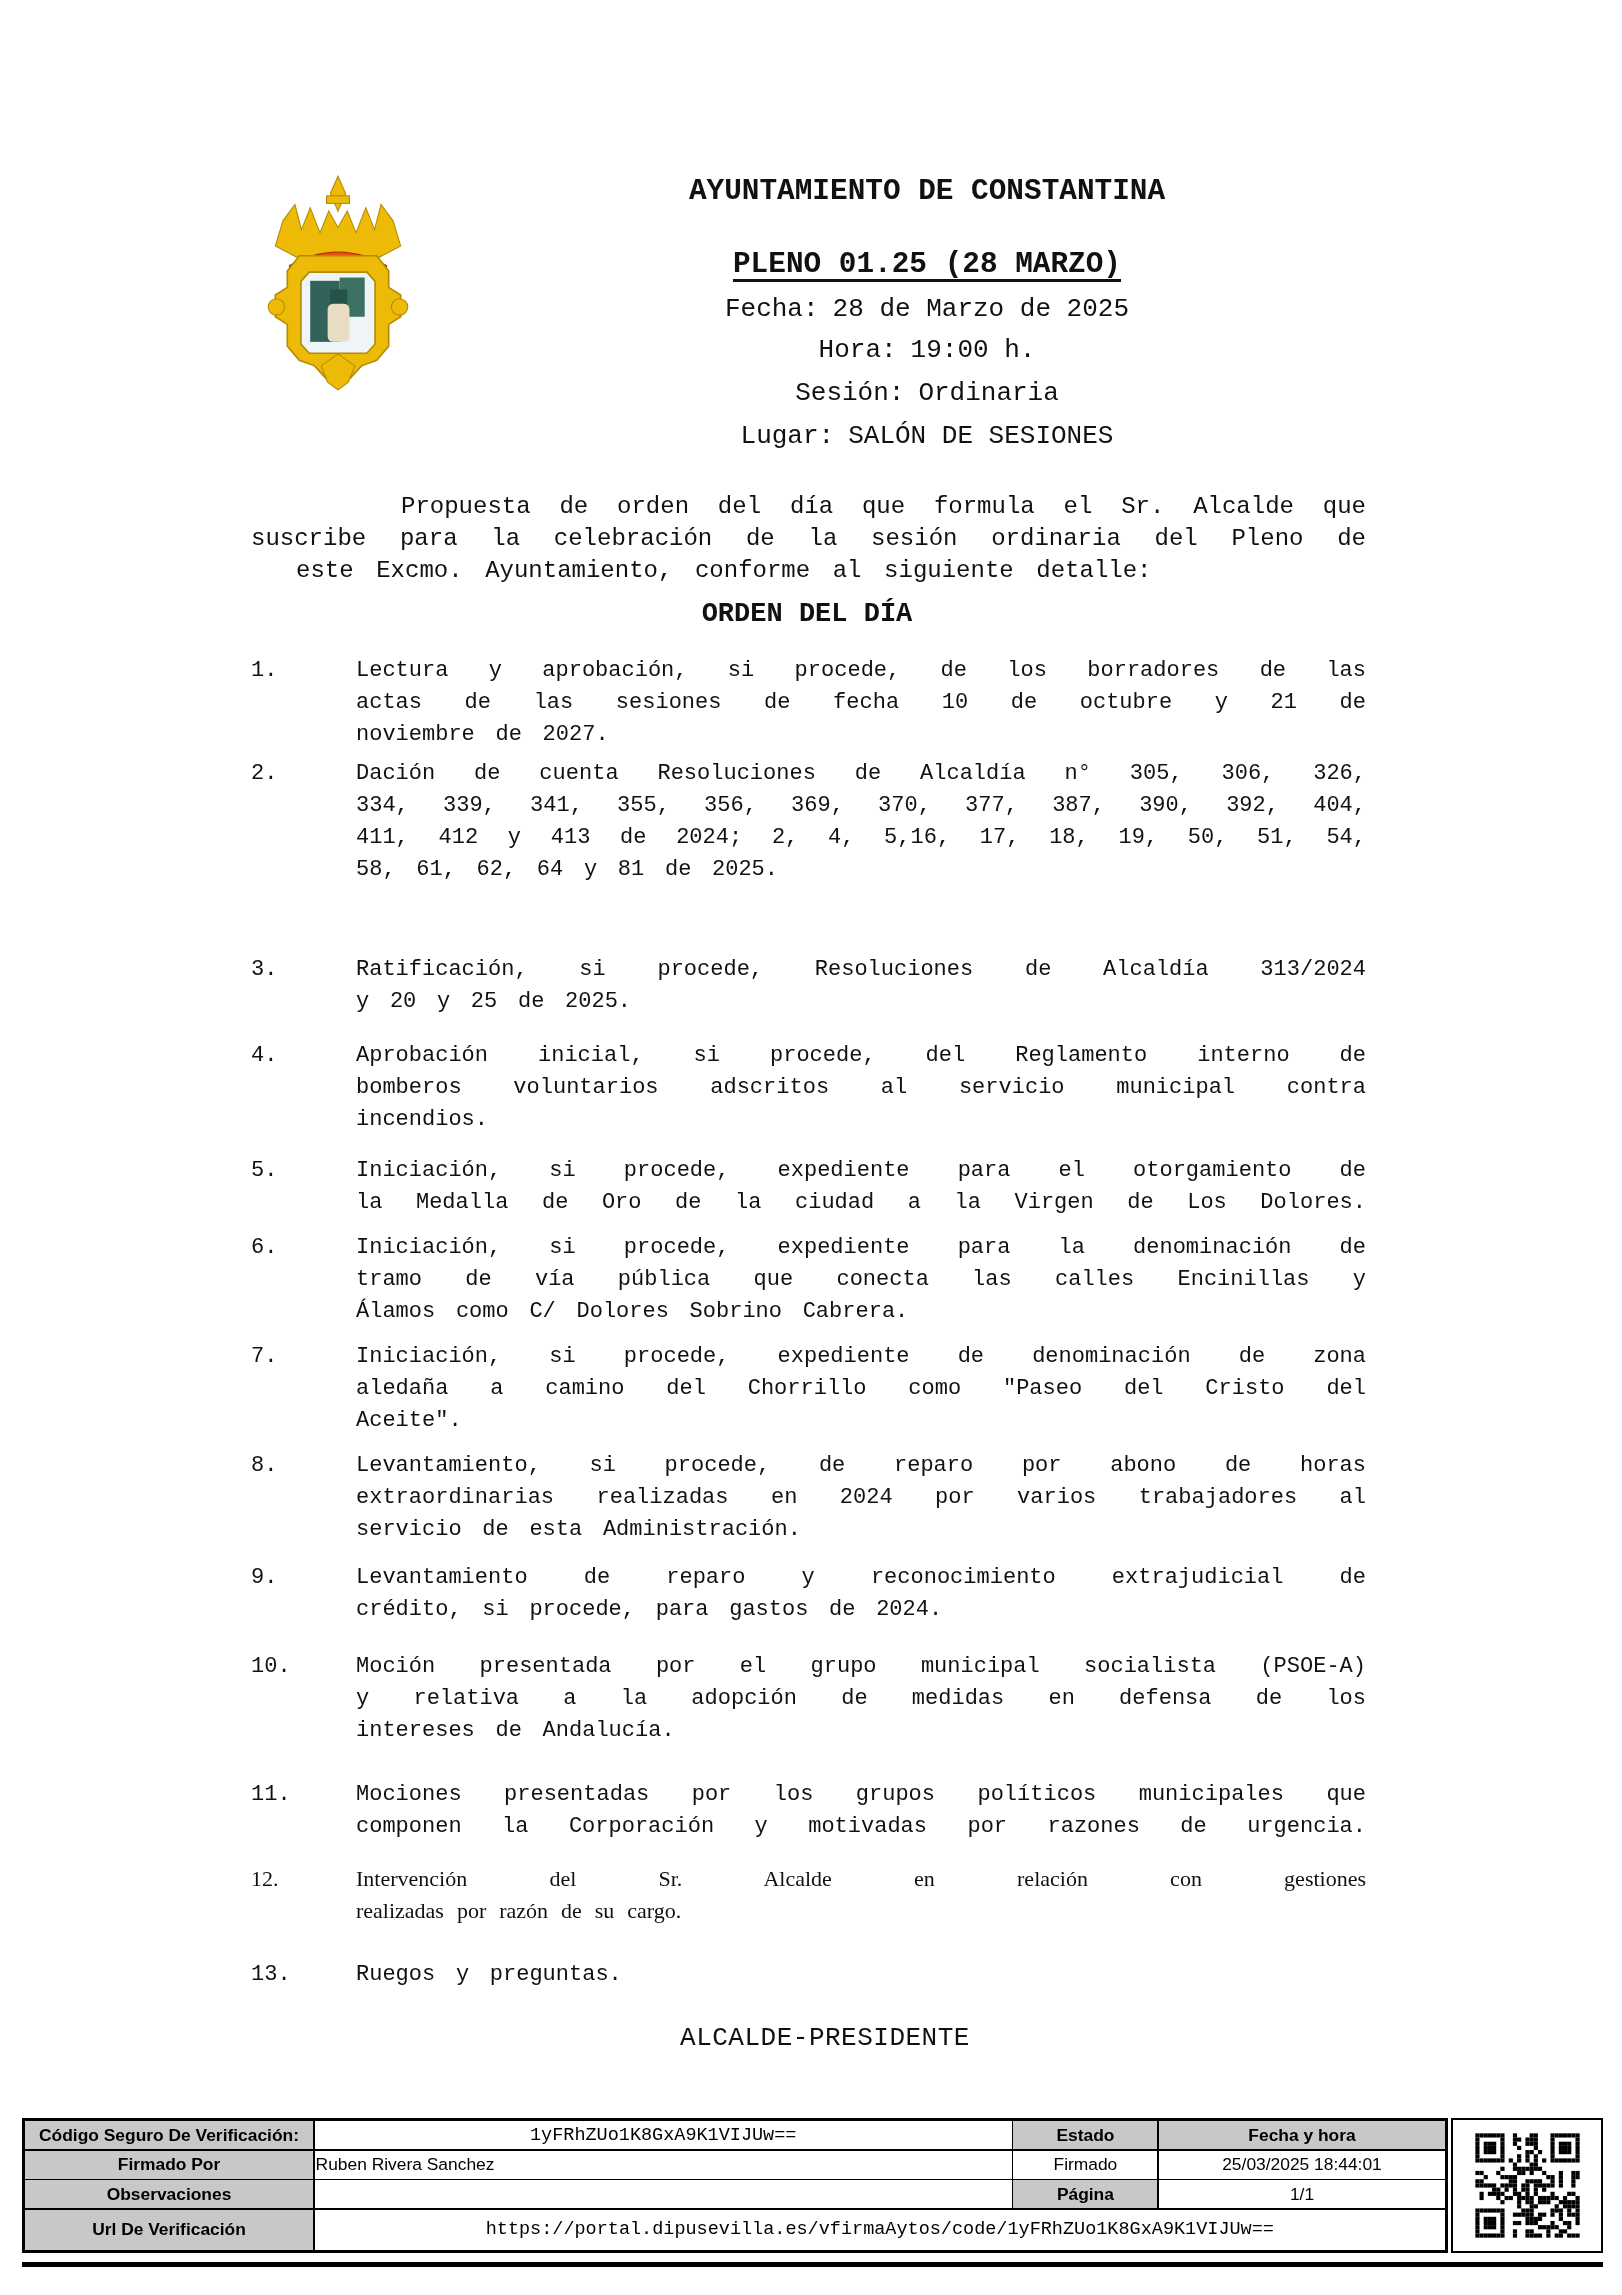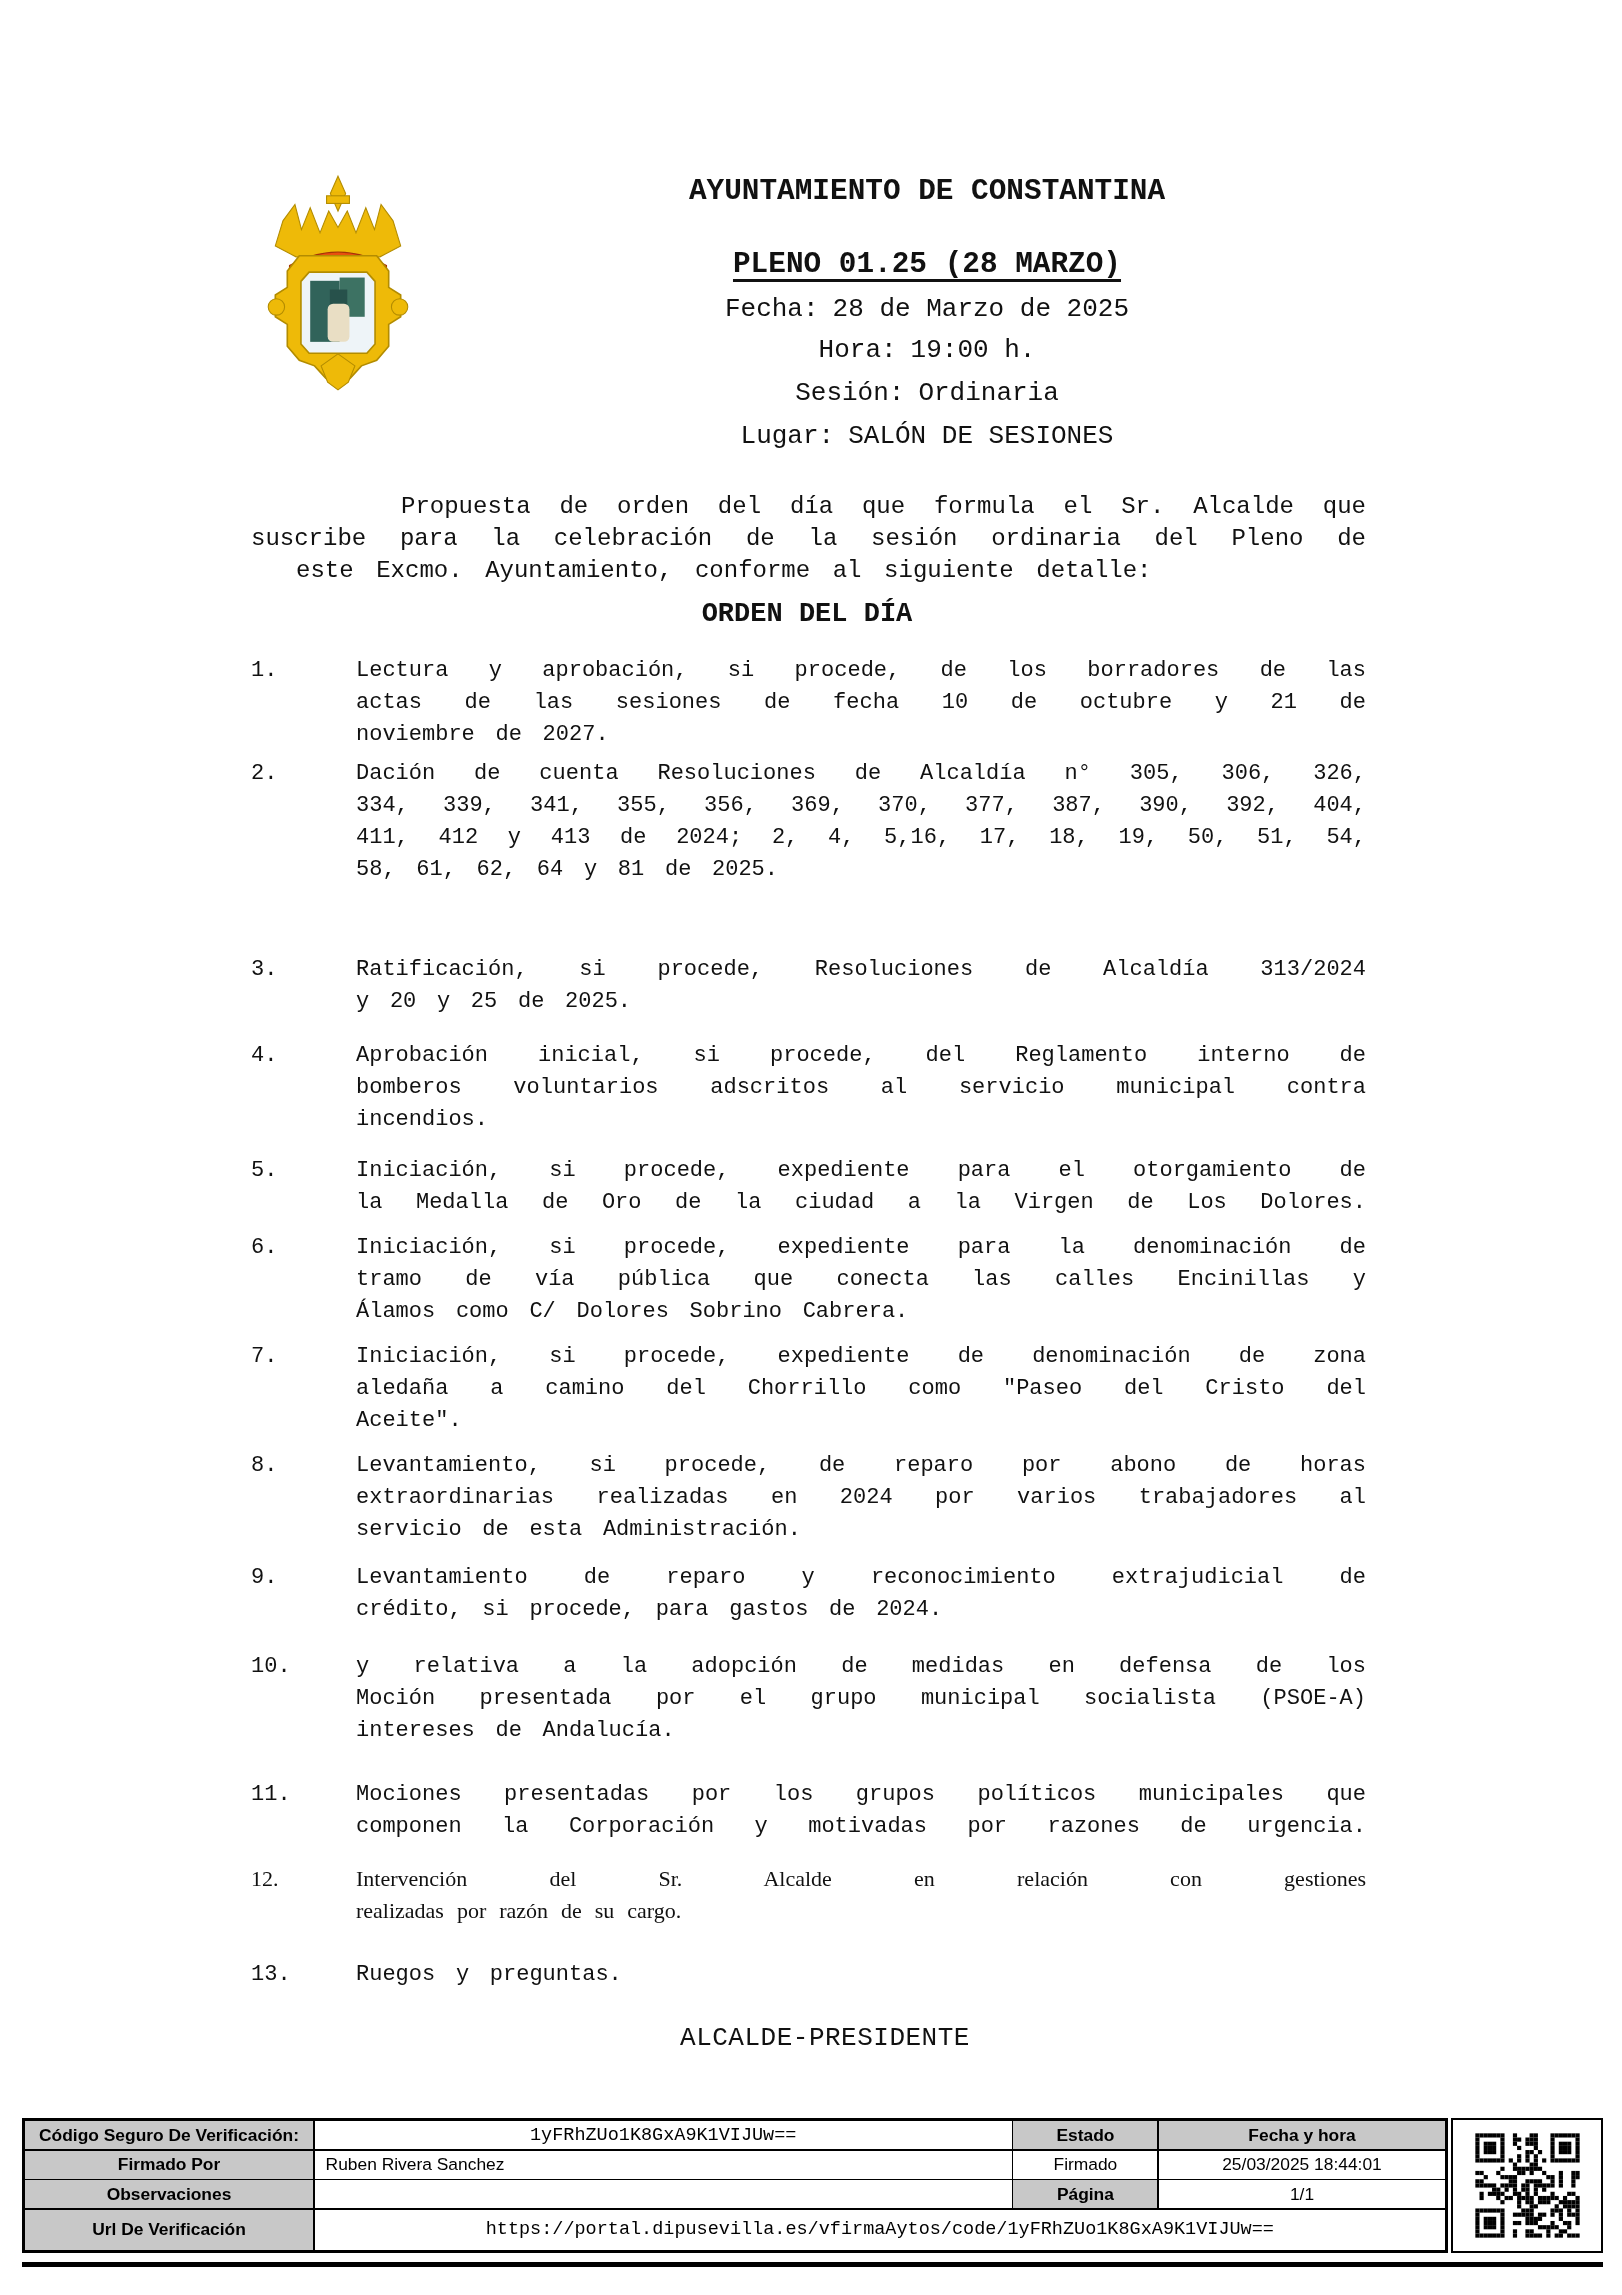--- a/index.html
+++ b/index.html
@@ -51,21 +51,21 @@
 
   
   .vtable{
     position:absolute;left:22px;top:2118px;width:1426px;height:135px;box-sizing:border-box;
     background:#000;border:3.3px solid #000;display:grid;
     grid-template-columns:288px 1fr 144px 286px;
     grid-template-rows:28px 28px 28px 1fr;gap:1.6px;
   }
   .cell{background:#fff;display:flex;align-items:center;justify-content:center;overflow:hidden;}
   .cell.g{background:#c8c8c8;}
-  .cell.left{justify-content:flex-start;padding-left:11px;}
+  .cell.left{justify-content:flex-start;padding-left:1px;}
   .flab{font-family:"Liberation Sans",sans-serif;font-weight:bold;font-size:17.4px;color:#000;}
   .fval{font-family:"Liberation Sans",sans-serif;font-size:17.4px;color:#000;}
   .fmono{font-family:"Liberation Mono","DejaVu Sans Mono",monospace;font-size:18.5px;color:#000;white-space:nowrap;}
   .span3{grid-column:2 / 5;}
 
   .qrbox{
     position:absolute;left:1451px;top:2118px;width:152px;height:135px;box-sizing:border-box;
     border:2.2px solid #000;background:#fff;display:flex;align-items:center;justify-content:center;
   }
   .qrbox svg{width:121px;height:121px;}
@@ -192,22 +192,22 @@
     <div class="inum">9.</div>
     <div class="ibody">
       <div class="jl">Levantamiento de reparo y reconocimiento extrajudicial de</div>
       <div class="ll">crédito, si procede,  para gastos de 2024.</div>
     </div>
   </div>
 
   <div class="item im10">
     <div class="inum">10.</div>
     <div class="ibody">
+      <div class="jl">Moción presentada por el grupo municipal socialista (PSOE-A)</div>
       <div class="jl">y relativa a la adopción de medidas en defensa de los</div>
-      <div class="jl">Moción presentada por el grupo municipal socialista (PSOE-A)</div>
       <div class="ll">intereses de Andalucía.</div>
     </div>
   </div>
 
   <div class="item im11">
     <div class="inum">11.</div>
     <div class="ibody">
       <div class="jl">Mociones presentadas por los grupos políticos municipales que</div>
       <div class="jl">componen la Corporación y motivadas por razones de urgencia.</div>
     </div>

